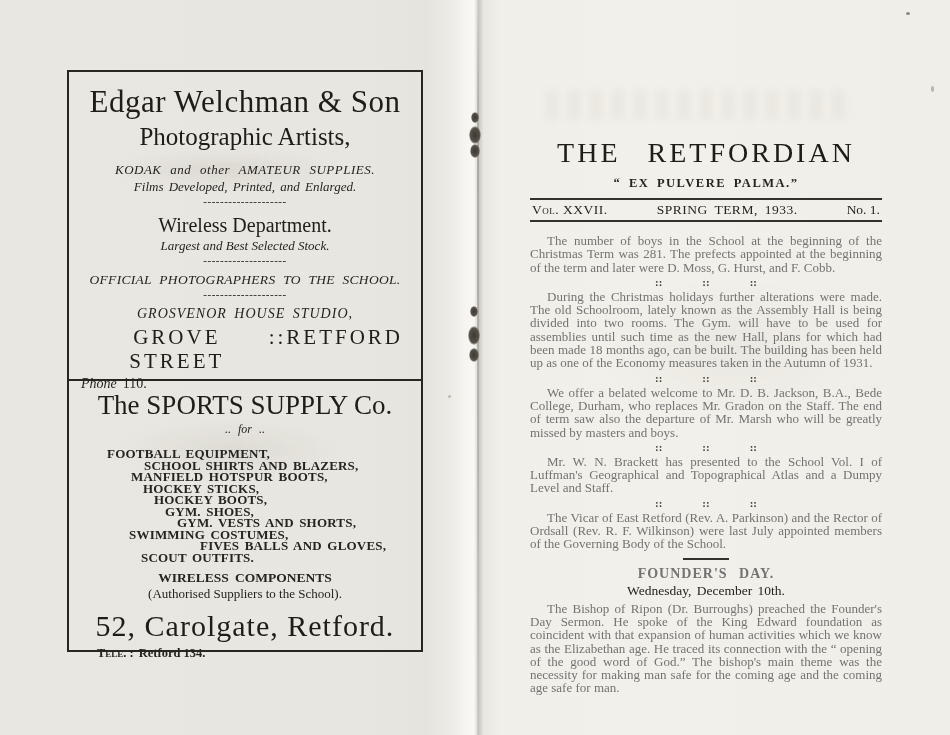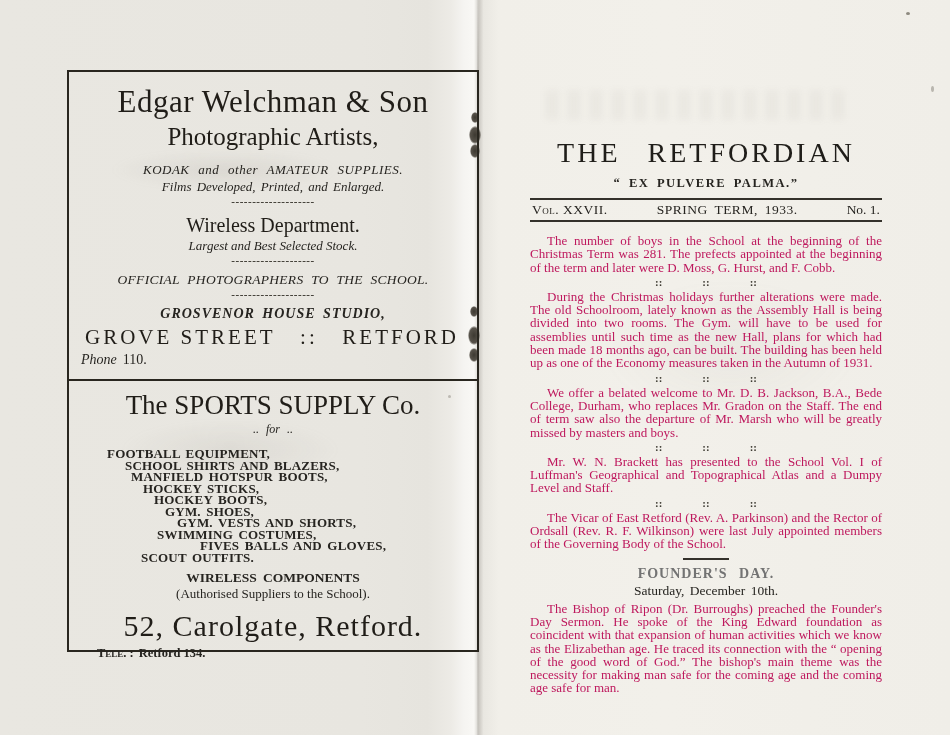--- a/index.html
+++ b/index.html
@@ -47,55 +47,55 @@
         opacity:.5; border-radius:4px; }
   .m4 { left:600px; top:280px; width:260px; height:140px;
         background:radial-gradient(ellipse, rgba(150,145,136,.07), transparent 70%); }
   .speck { position:absolute; border-radius:50%; background:#8d897f; }
   .k1 { left:906px; top:12px; width:4px; height:3px; }
   .k2 { left:931px; top:86px; width:3px; height:6px; opacity:.55; }
   .k3 { left:448px; top:395px; width:3px; height:3px; opacity:.5; }
 
   
   .ad-box {
-    position:absolute; left:67px; top:70px; width:412px; height:582px;
+    position:absolute; left:67px; top:70px; width:356px; height:582px;
     border:2px solid #29261f;
     text-align:center;
   }
   .ad-top { height:296px; border-bottom:2px solid #29261f; }
   .ad-bottom { height:282px; }
   .hl      { margin-top:13px; font-size:31px; line-height:33px; letter-spacing:.5px; color:#201d18; }
   .sub     { margin-top:5px;  font-size:25px; line-height:27px; color:#201d18; }
   .ital    { font-style:italic; font-size:13px; line-height:15px; }
   .kodak   { margin-top:12px; word-spacing:5px; letter-spacing:.5px; }
   .films   { margin-top:2px; word-spacing:2px; }
   .dashes  { margin-top:2px; font-size:11px; line-height:10px; font-weight:bold;
              letter-spacing:.5px; color:#35322b; }
   .dept    { margin-top:8px; font-size:20px; line-height:22px; color:#201d18; }
   .stock   { margin-top:2px; }
   .offic   { margin-top:7px; font-size:13.5px; line-height:15px; word-spacing:4px; letter-spacing:.3px; }
-  .studio  { margin-top:7px; font-style:italic; font-weight:bold; font-size:14px;
+  .studio  { margin-top:7px; font-style:italic; font-weight:normal; font-size:14px;
              line-height:16px; letter-spacing:1px; word-spacing:3px; }
   .addr-row{ margin:3px 18px 0 16px; display:flex; justify-content:space-between; align-items:baseline;
              font-size:21px; line-height:24px; letter-spacing:3px; color:#201d18; }
   .phone   { margin:3px 0 0 12px; text-align:left; font-size:14px; line-height:16px; }
   .phone .lbl { font-style:italic; margin-right:6px; }
 
   .sp-title { margin-top:10px; font-size:27px; line-height:29px; color:#201d18; }
   .for-line { margin-top:3px; font-style:italic; font-size:12px; line-height:13px; word-spacing:4px; }
   .items    { margin-top:12px; list-style:none; text-align:left;
               font-weight:bold; font-size:13px; line-height:11.5px; letter-spacing:.2px; word-spacing:2px; }
   .items li:nth-child(1) { padding-left:38px; }
-  .items li:nth-child(2) { padding-left:56px; }
+  .items li:nth-child(2) { padding-left:75px; }
   .items li:nth-child(3) { padding-left:62px; }
   .items li:nth-child(4) { padding-left:74px; }
   .items li:nth-child(5) { padding-left:85px; }
   .items li:nth-child(6) { padding-left:96px; }
   .items li:nth-child(7) { padding-left:108px; }
-  .items li:nth-child(8) { padding-left:88px; }
+  .items li:nth-child(8) { padding-left:60px; }
   .items li:nth-child(9) { padding-left:131px; }
   .items li:nth-child(10){ padding-left:72px; }
   .wirelessc { margin-top:8px; font-weight:bold; font-size:13.5px; line-height:14px; word-spacing:3px; }
   .auth      { margin-top:2px; font-size:13px; line-height:14px; }
   .carol     { margin-top:9px; font-size:30px; line-height:32px; letter-spacing:1px; color:#201d18; }
   .tele      { margin:4px 0 0 28px; text-align:left; font-weight:bold; font-size:12.5px; line-height:14px; }
   .tele .lbl { font-variant:small-caps; margin-right:5px; }
 
   
   .rp { position:absolute; left:530px; top:130px; width:352px; }
@@ -104,21 +104,21 @@
   .motto { margin-top:9px; text-align:center; font-weight:bold; font-size:12.5px;
            line-height:13px; letter-spacing:1.5px; word-spacing:3px; }
   .rule  { margin-top:8px; border-top:2px solid #34312b; }
   .vol-row { display:flex; justify-content:space-between; align-items:baseline;
              padding:3px 2px 4px 2px; font-size:13.5px; line-height:13px; }
   .vol-row .vol { font-variant:small-caps; letter-spacing:.5px;text-align:center; }
   .vol-row .term { letter-spacing:.5px; word-spacing:3px; }
   .rule2 { border-top:2px solid #34312b; }
   .bodytext { margin-top:12px; }
   .bodytext p { font-size:13px; line-height:13.3px; text-align:justify;
-                text-indent:17px; color:#be185d; }
+                text-indent:17px; color:#737373; }
   .sep { display:flex; justify-content:center; gap:40px; margin:3px 0;
          font-size:11px; line-height:10px; font-weight:bold; color:#3c3931; }
   .short-rule { width:46px; border-top:2px solid #34312b; margin:7px auto 6px auto; }
   .f-head { text-align:center; font-weight:bold; font-size:14px; line-height:15px;
             letter-spacing:1px; word-spacing:7px; color:#737373; }
   .f-date { margin-top:3px; text-align:center; font-size:13.5px; line-height:14px; word-spacing:2px; }
   .f-body { margin-top:4px; }
 </style>
 </head>
 <body>
@@ -219,16 +219,16 @@
     <p>Mr. W. N. Brackett has presented to the School Vol. I of Luffman's Geographical and Topographical Atlas and a Dumpy Level and Staff.</p>
     <div class="sep">
       <span>::</span>
       <span>::</span>
       <span>::</span>
     </div>
     <p>The Vicar of East Retford (Rev. A. Parkinson) and the Rector of Ordsall (Rev. R. F. Wilkinson) were last July appointed members of the Governing Body of the School.</p>
 
     <div class="short-rule"></div>
     <div class="f-head">FOUNDER'S DAY.</div>
-    <div class="f-date">Saturday, December 10th.</div>
+    <div class="f-date">Wednesday, December 10th.</div>
     <p class="f-body">The Bishop of Ripon (Dr. Burroughs) preached the Founder's Day Sermon.  He spoke of the King Edward foundation as coincident with that expansion of human activities which we know as the Elizabethan age.  He traced its connection with the “ opening of the good word of God.”  The bishop's main theme was the necessity for making man safe for the coming age and the coming age safe for man.</p>
   </div>
 </div>
 
 </body></html>

